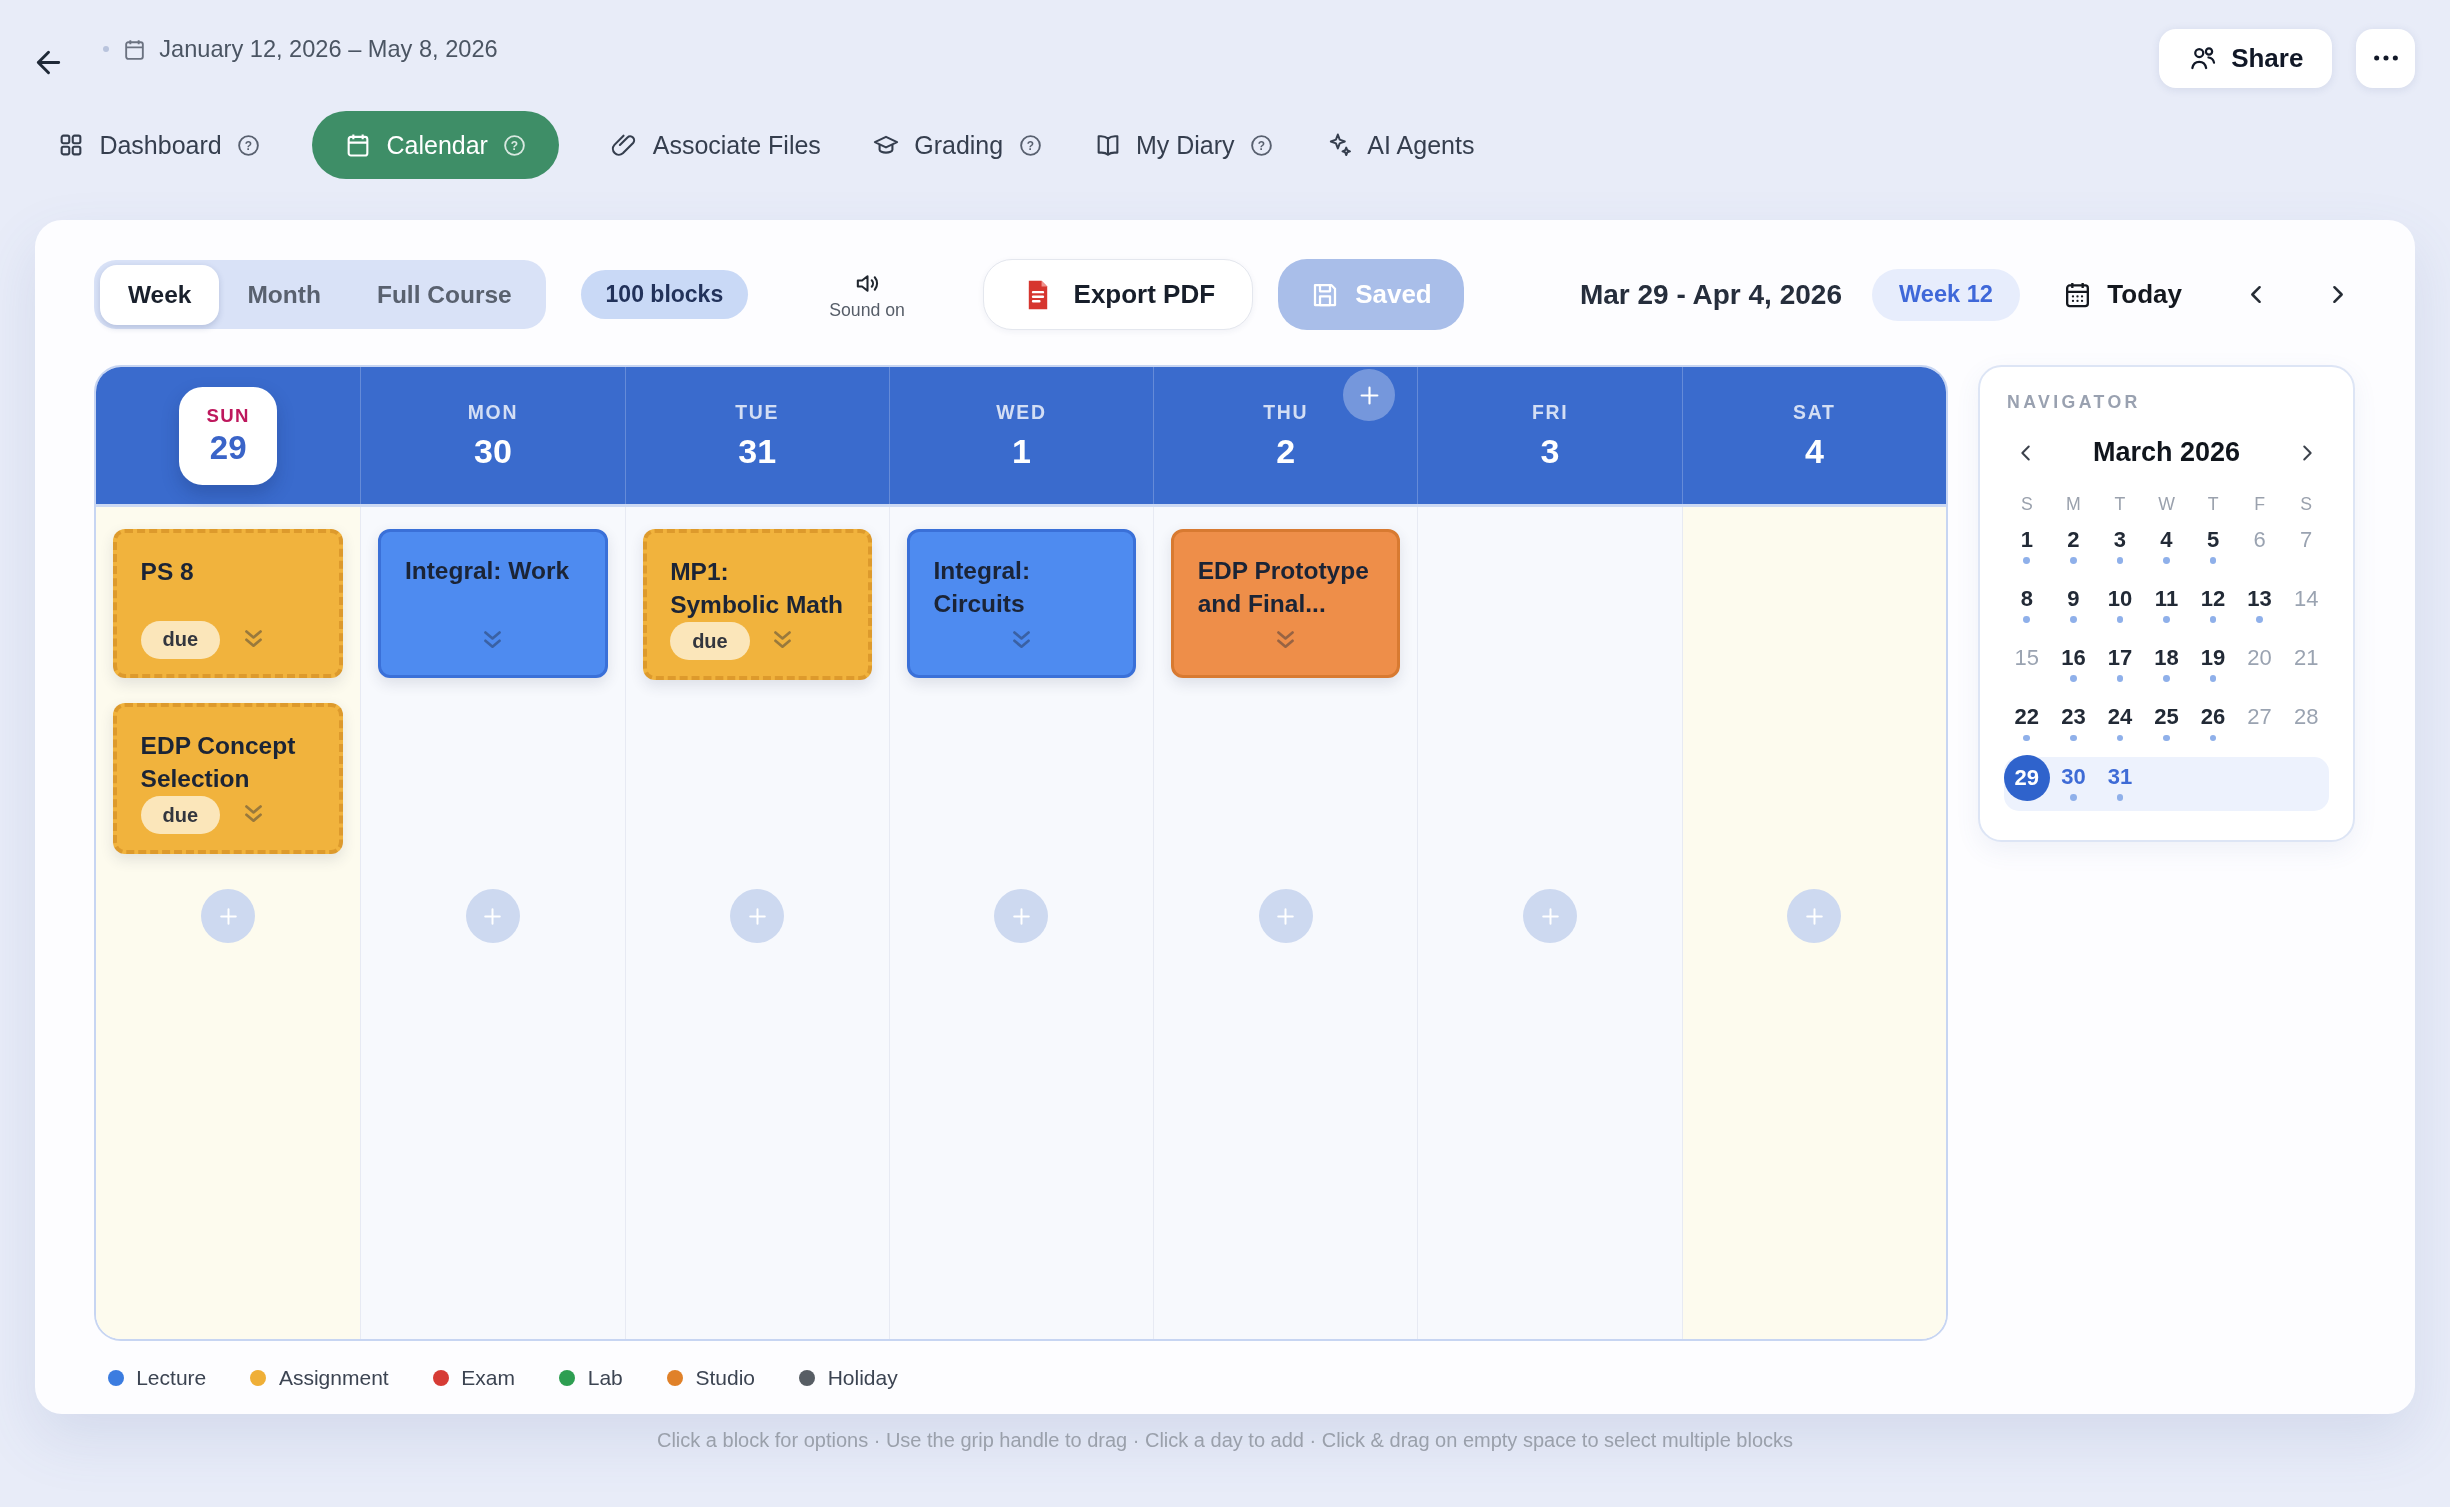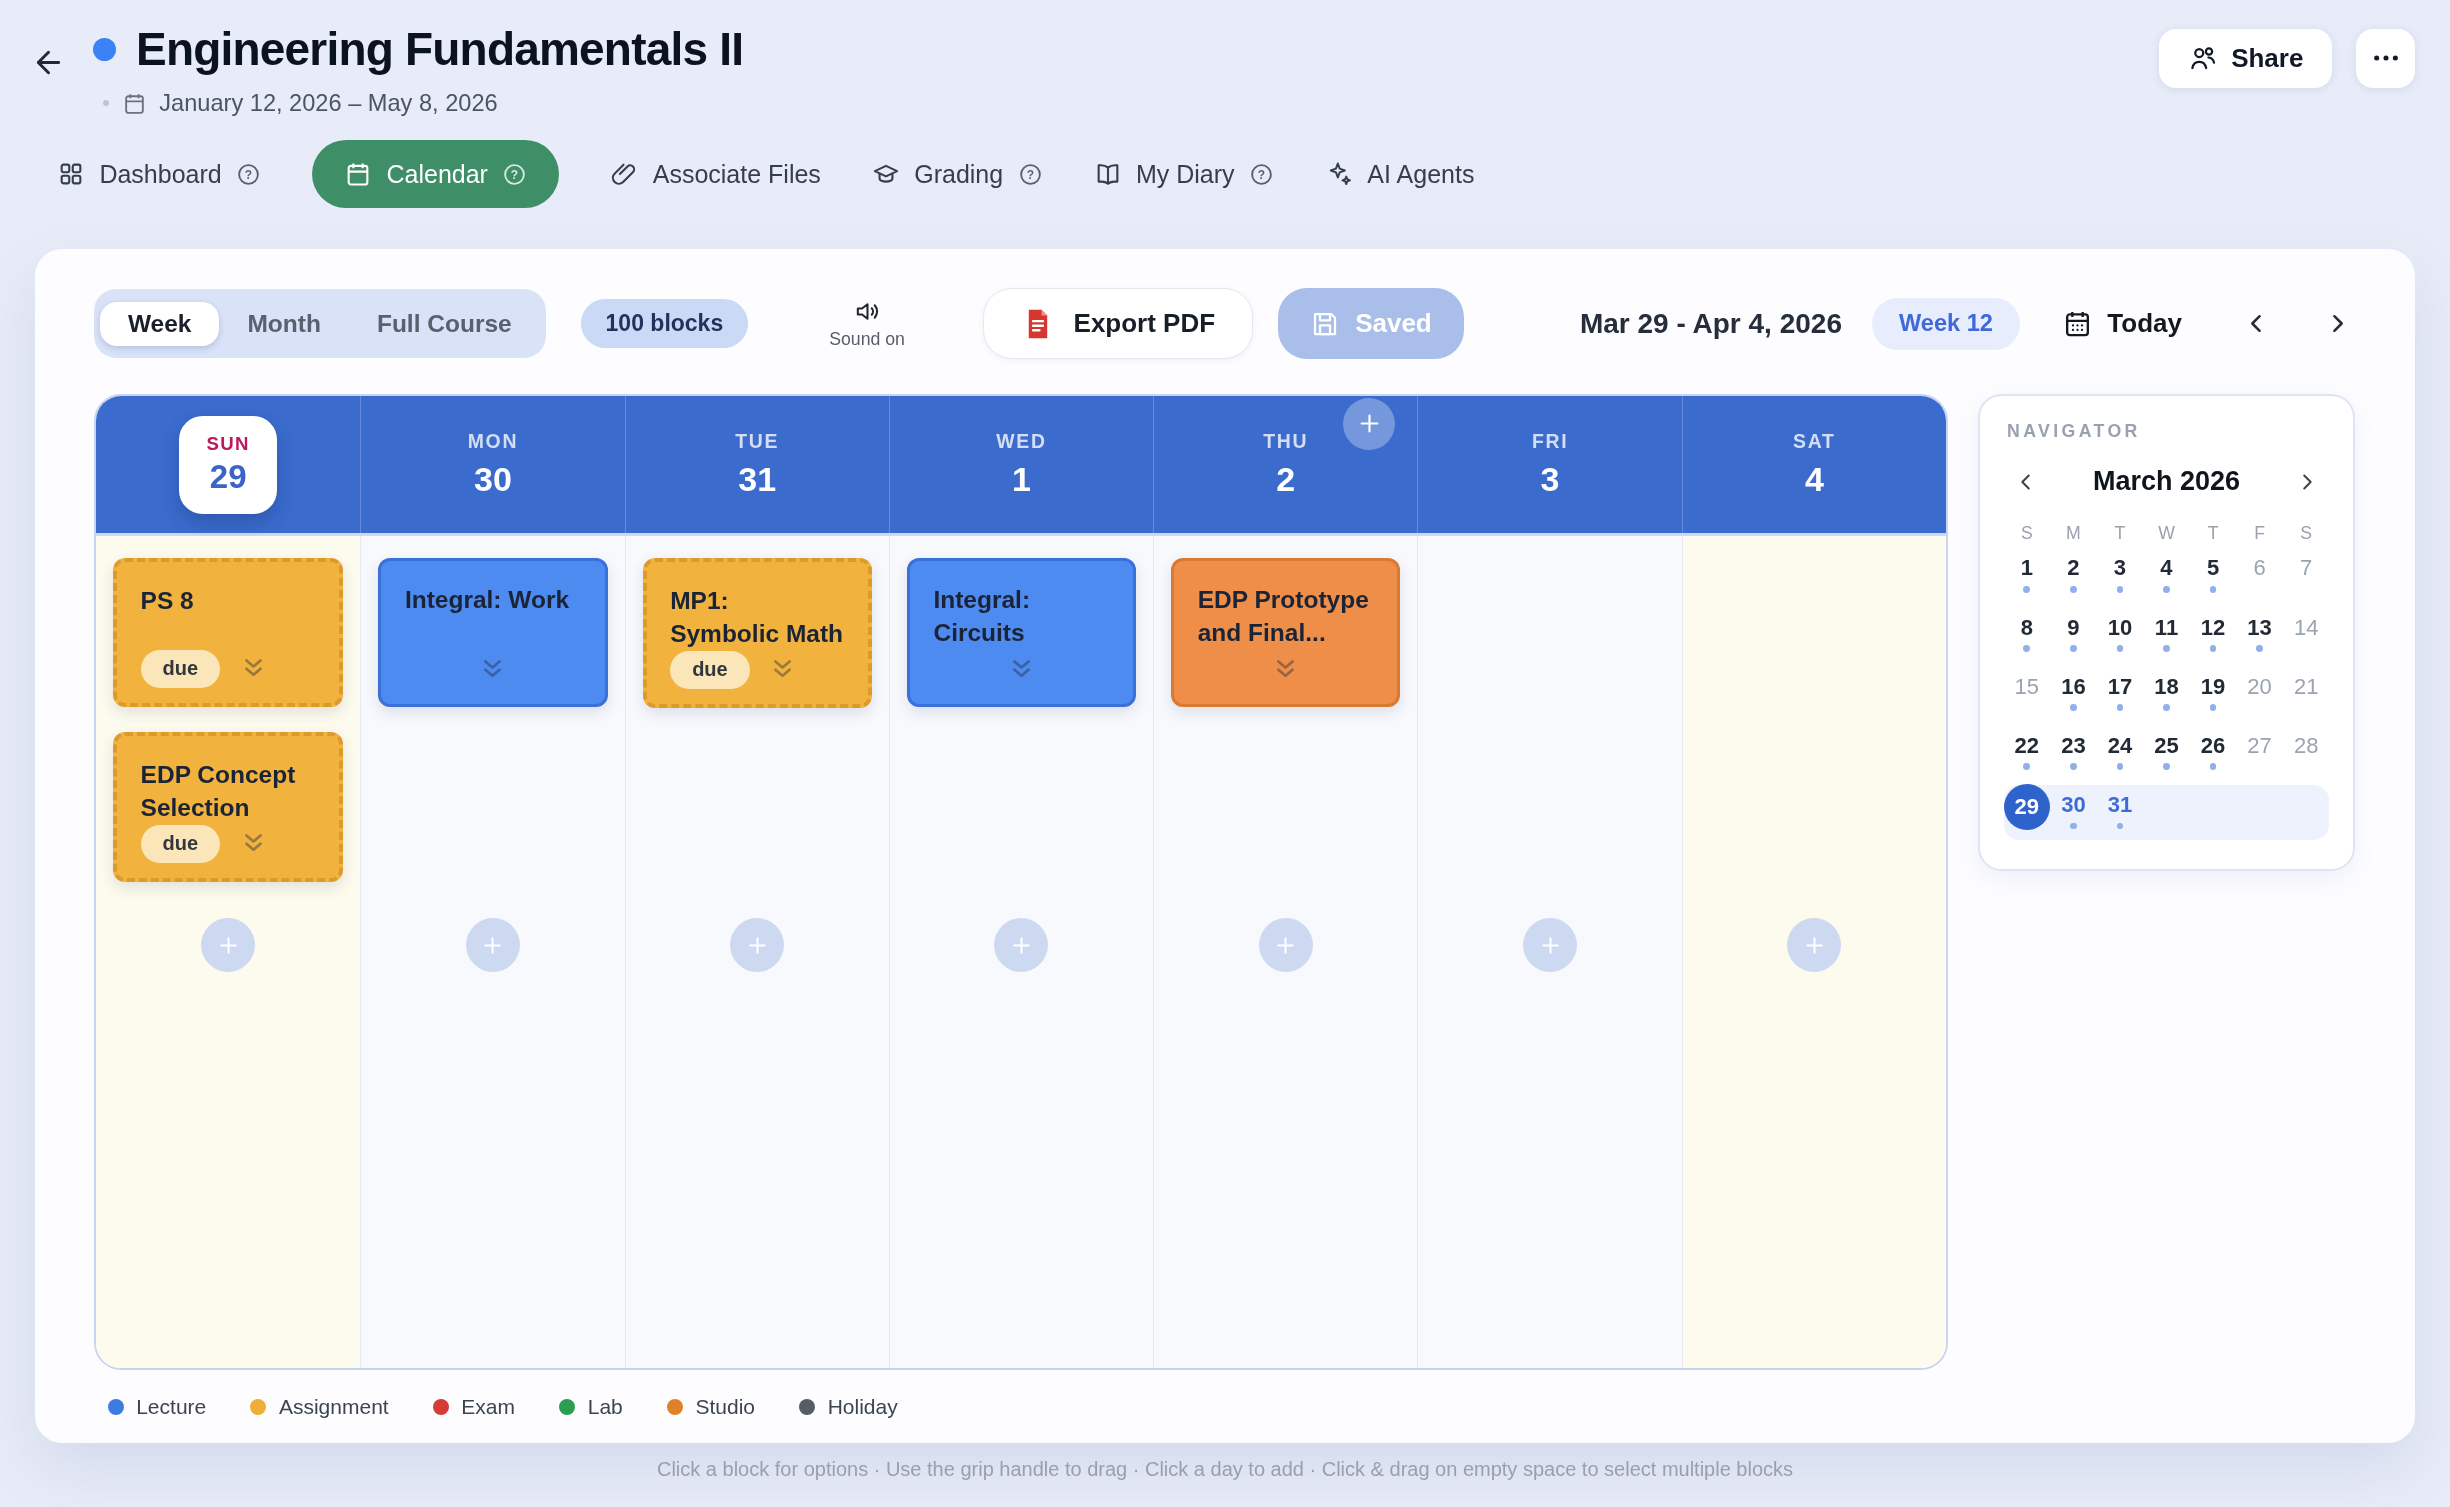--- a/index.html
+++ b/index.html
@@ -39,21 +39,21 @@
   .tab .ico svg{width:28px;height:28px}
   .tab .help{opacity:.8}
   .tab .help svg{width:25px;height:25px}
   .tab.active{background:#3e8e67;color:#fff;border-radius:39px;padding:0 32px}
 
   
   .card{margin:41px 35px 0;background:#fdfdff;border-radius:27px;
     box-shadow:0 25px 59px rgba(80,100,160,.13);padding:39px 59px 23.6px}
   .toolbar{display:flex;align-items:center}
   .seg{display:flex;background:#d9e2f7;border-radius:22px;padding:5.9px;height:69px;box-sizing:border-box;align-items:center}
-  .segbtn{height:44px;padding:7px 28px;border-radius:17px;font-size:24.5px;font-weight:600;color:#59616f}
+  .segbtn{height:60px;padding:7px 28px;border-radius:17px;font-size:24.5px;font-weight:600;color:#59616f}
   .segbtn.active{background:#fff;color:#19202c;box-shadow:0 2.5px 6.8px rgba(30,50,110,.18)}
   .chip{margin-left:35px;background:#c9d9f6;color:#22325a;font-size:23px;font-weight:600;height:49px;
     display:inline-flex;align-items:center;padding:0 25px;border-radius:24.5px}
   .sound{margin-left:81px;display:flex;flex-direction:column;align-items:center;gap:2.5px;color:#20262e}
   .sound .ico svg{width:29px;height:29px}
   .sound-label{font-size:17.7px;color:#565d68;font-weight:500}
   .export{margin-left:78px;display:flex;align-items:center;gap:18.6px;background:#fff;border:1.7px solid #e4e7ee;
     border-radius:29px;height:71px;padding:0 37px;font-size:26px;font-weight:600;color:#171e2a;
     box-shadow:0 1.7px 6.8px rgba(30,50,110,.06)}
   .export .ico svg{width:34px;height:34px}
@@ -139,24 +139,20 @@
 
   <div class="topbar">
     <button class="back">
       <span class="ico">
         <svg viewBox="0 0 24 24" fill="none" stroke="currentColor" stroke-width="2" stroke-linecap="round" stroke-linejoin="round">
             <path d="M19 12H5M12 5l-7 7 7 7"></path>
           </svg>
       </span>
     </button>
     <div class="title-wrap">
-      <div class="title-row">
-        <span class="course-dot"></span>
-        <h1>Engineering Fundamentals II</h1>
-      </div>
       <div class="subtitle-row">
         <span class="mini-dot"></span>
         <span class="ico cal-ico">
           <svg viewBox="0 0 24 24" fill="none" stroke="currentColor" stroke-width="1.8">
               <rect x="4" y="5" width="16" height="16" rx="2"></rect>
               <path d="M8 3v4M16 3v4M4 10h16"></path>
             </svg>
         </span>
         <span>January 12, 2026 – May 8, 2026</span>
       </div>

